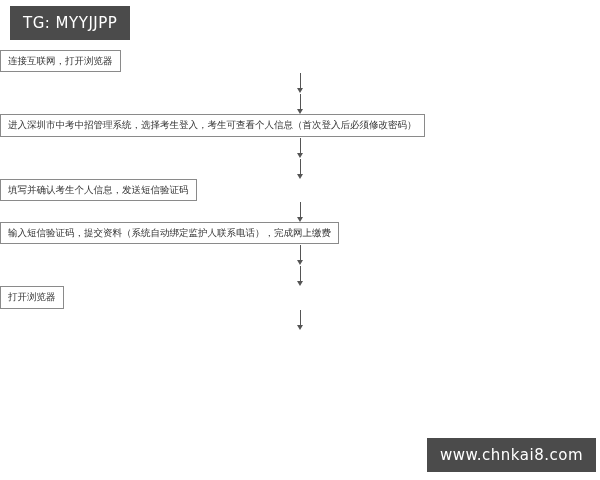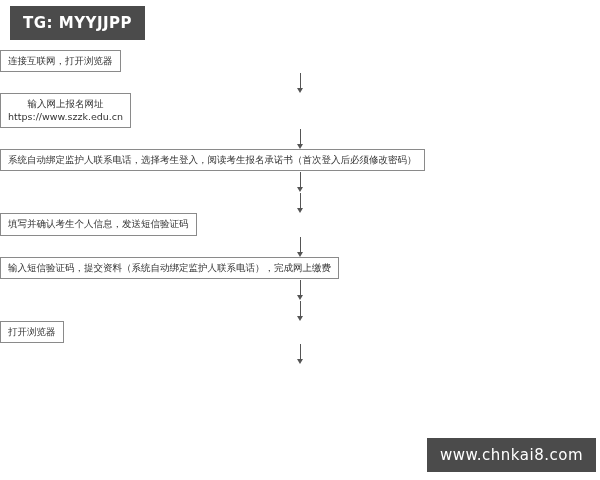--- a/index.html
+++ b/index.html
@@ -19,21 +19,20 @@
     background: #4b4b4b;
     color: #ffffff;
     font-size: 15px;
     letter-spacing: 0.5px;
     padding: 8px 13px;
     white-space: nowrap;
   }
   .badge-top-left {
     top: 6px;
     left: 10px;
-    font-weight: bold;
   }
   .badge-bottom-right {
     bottom: 8px;
     right: 4px;
   }
 
   
   .flow {
     position: absolute;
     top: 50px;
@@ -77,25 +76,23 @@
 </head>
 <body>
 
 <div class="badge badge-top-left">TG: MYYJJPP</div>
 
 <div class="flow">
 
   <div class="node">连接互联网，打开浏览器</div>
   <div class="arrow"></div>
 
-  <div class="node">输入网上报名网址
-https://www.szzk.edu.cn</div>
   <div class="arrow"></div>
 
-  <div class="node">系统自动绑定监护人联系电话，选择考生登入，阅读考生报名承诺书（首次登入后必须修改密码）</div>
+  <div class="node">进入深圳市中考中招管理系统，选择考生登入，考生可查看个人信息（首次登入后必须修改密码）</div>
   <div class="arrow"></div>
 
   <div class="arrow"></div>
 
   <div class="node">填写并确认考生个人信息，发送短信验证码</div>
   <div class="arrow"></div>
 
   <div class="node">输入短信验证码，提交资料（系统自动绑定监护人联系电话），完成网上缴费</div>
   <div class="arrow"></div>
 

